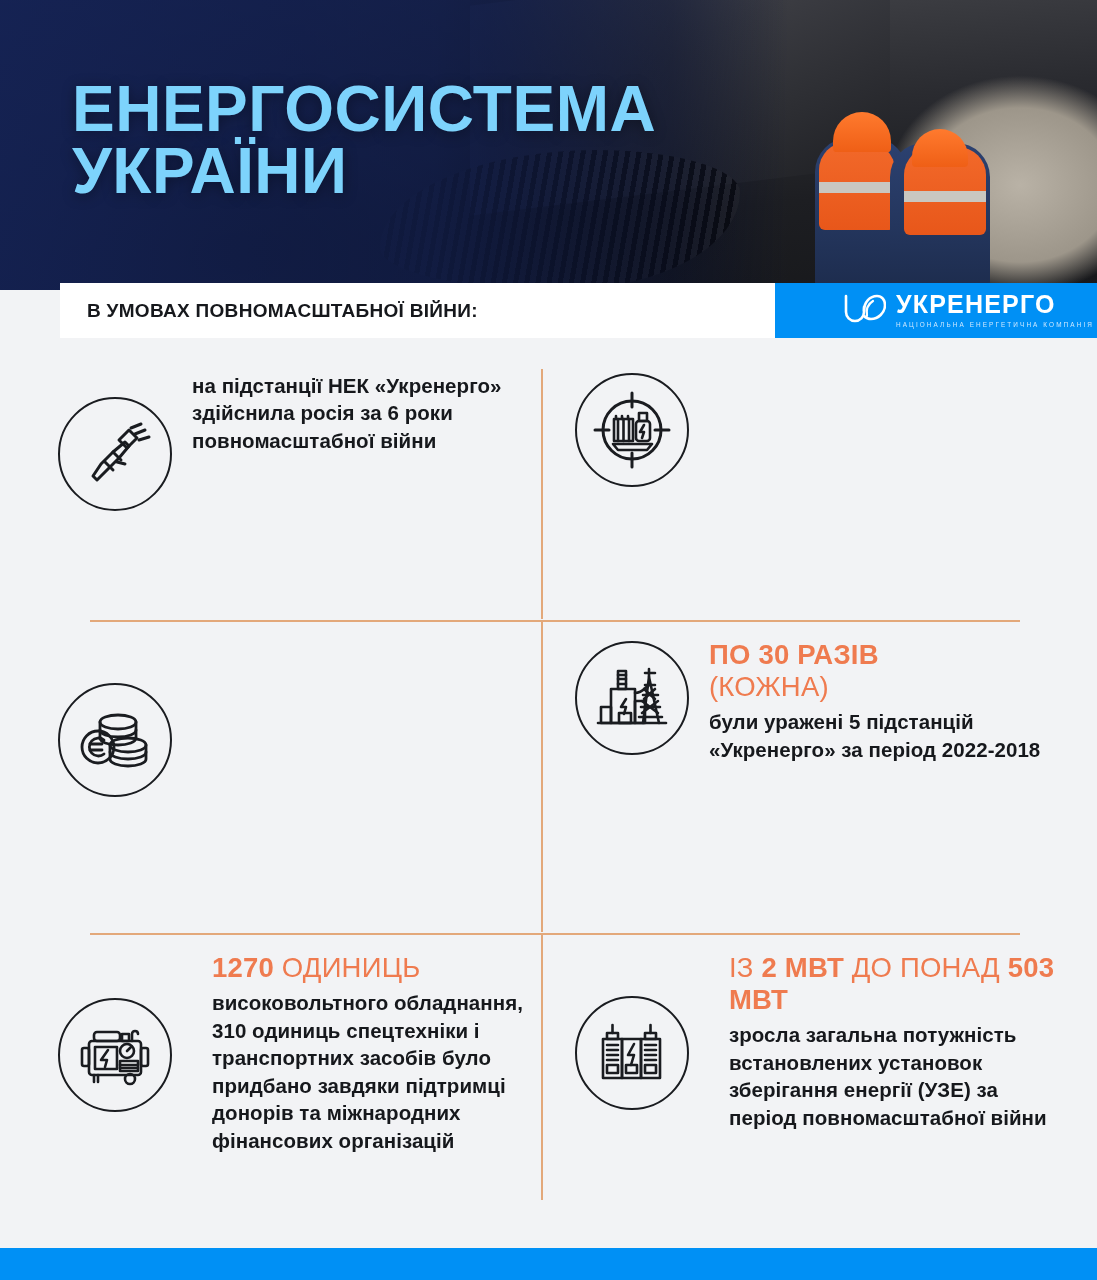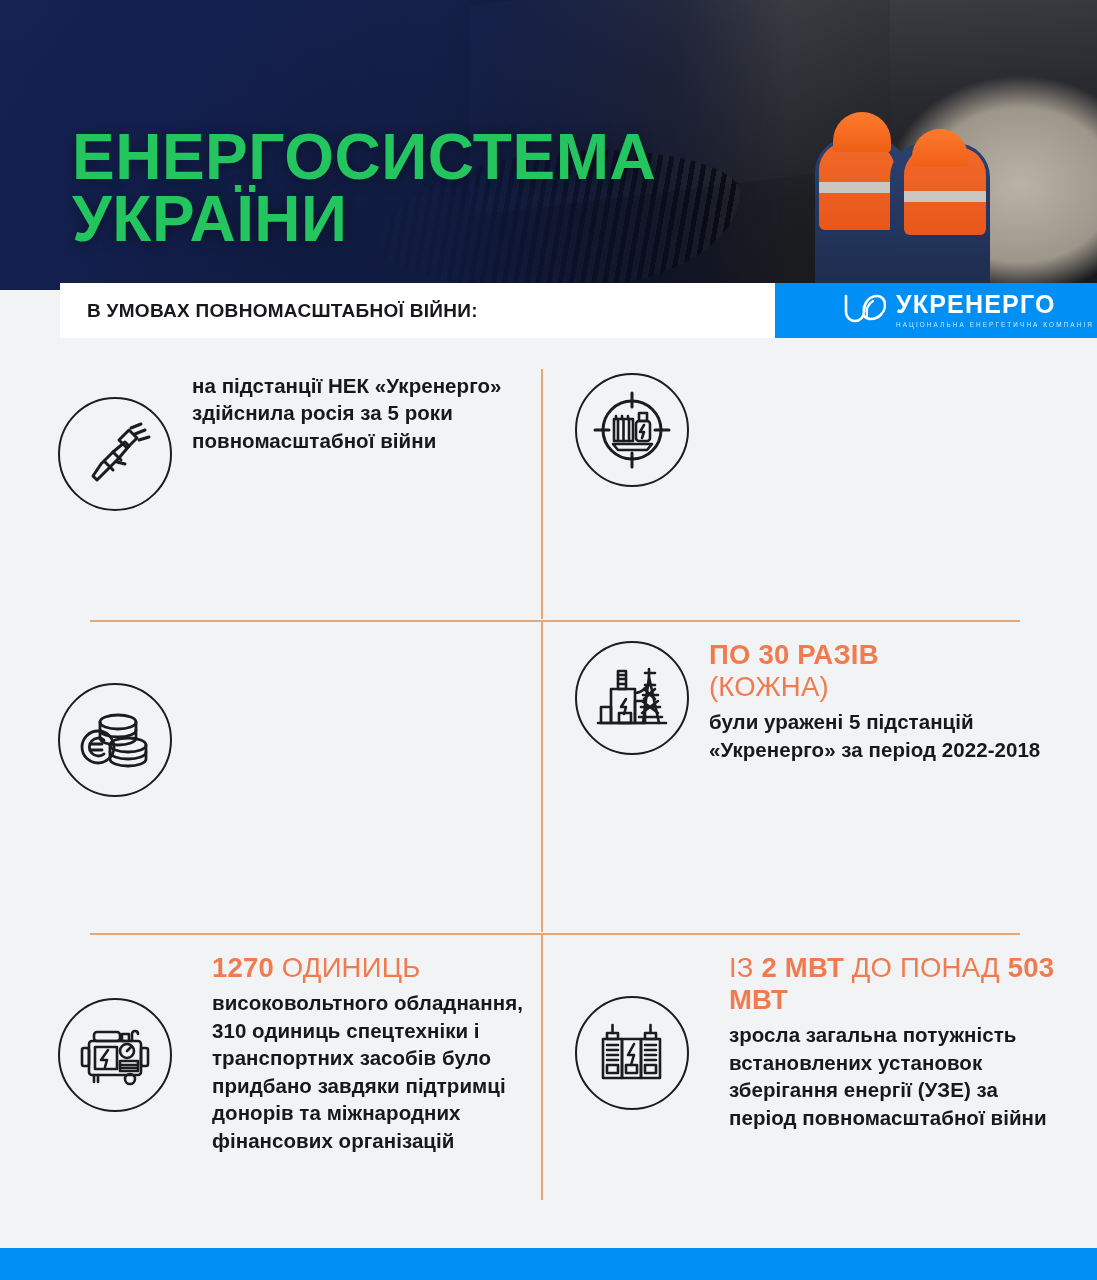--- a/index.html
+++ b/index.html
@@ -116,29 +116,28 @@
     background: linear-gradient(180deg, #ff7a2e 0%, #ef5f16 100%);
     border-radius: 30px 30px 4px 4px;
   }
   .w2 .w-helmet { left: 22px; top: 34px; width: 56px; height: 38px; }
 
   
   .hero-title {
     position: absolute;
     left: 72px;
     top: 78px;
-    color: #22c55e;
+    color: #7dd3fc;
     font-weight: 800;
     font-size: 64px;
     line-height: 0.97;
     letter-spacing: 0.5px;
     text-transform: uppercase;
     text-shadow: 0 2px 14px rgba(0,0,0,0.38);
     z-index: 5;
-    margin-top: 48px;
   }
   .hero-title .l2 { display: block; }
 
   
   .subtitle-band {
     position: absolute;
     left: 60px;
     top: 283px;
     width: 715px;
     height: 55px;
@@ -342,21 +341,21 @@
             <path d="M34 34 L42 42"></path>
             <path d="M26 44 L34 52"></path>
             <path d="M46 46 L38 44"></path>
             <path d="M52 10 L62 6"></path>
             <path d="M56 16 L66 12"></path>
             <path d="M60 22 L70 19"></path>
           </g>
         </svg>
       </div>
       <div class="txt">
-        <div class="body">на підстанції НЕК «Укренерго» здійснила росія за 5 роки повномасштабної війни</div>
+        <div class="body">на підстанції НЕК «Укренерго» здійснила росія за 6 роки повномасштабної війни</div>
       </div>
     </div>
 
     <div class="cell col-r row-1">
       <div class="icon-wrap ic-pad-2">
         <svg width="86" height="86" viewBox="0 0 86 86" fill="none" aria-hidden="true">
           <g stroke="#1a1c20" stroke-width="3" stroke-linecap="round" fill="none">
             <circle cx="43" cy="43" r="29"></circle>
             <path d="M43 6 V20"></path>
               <path d="M43 66 V80"></path>

